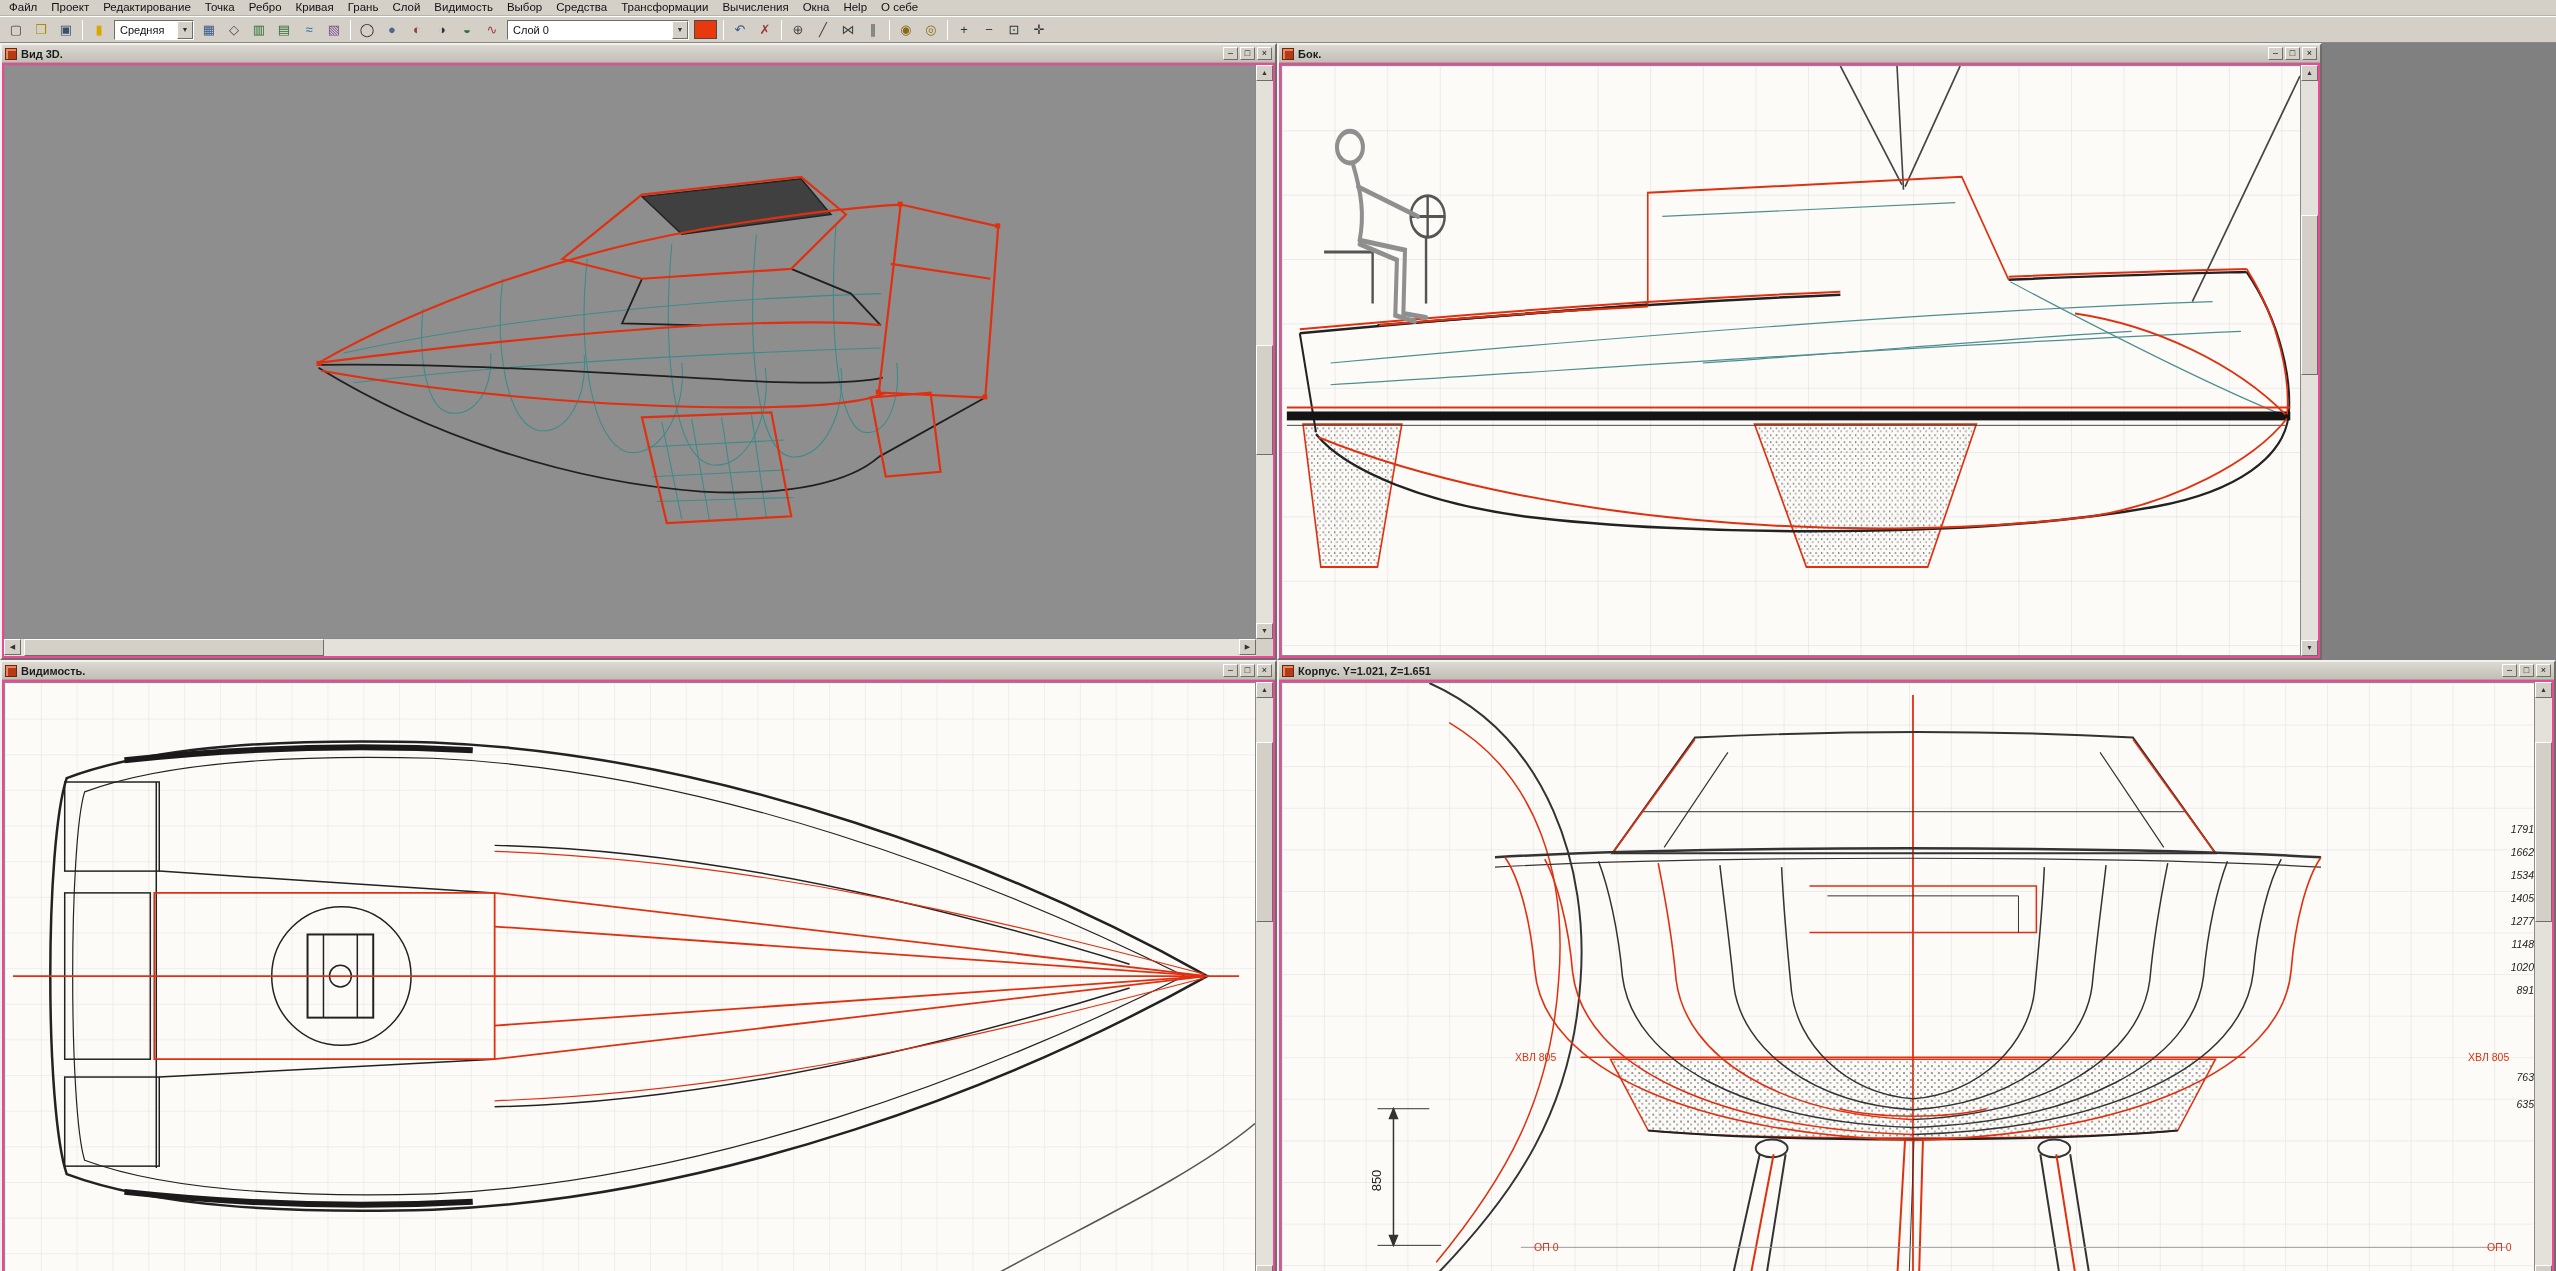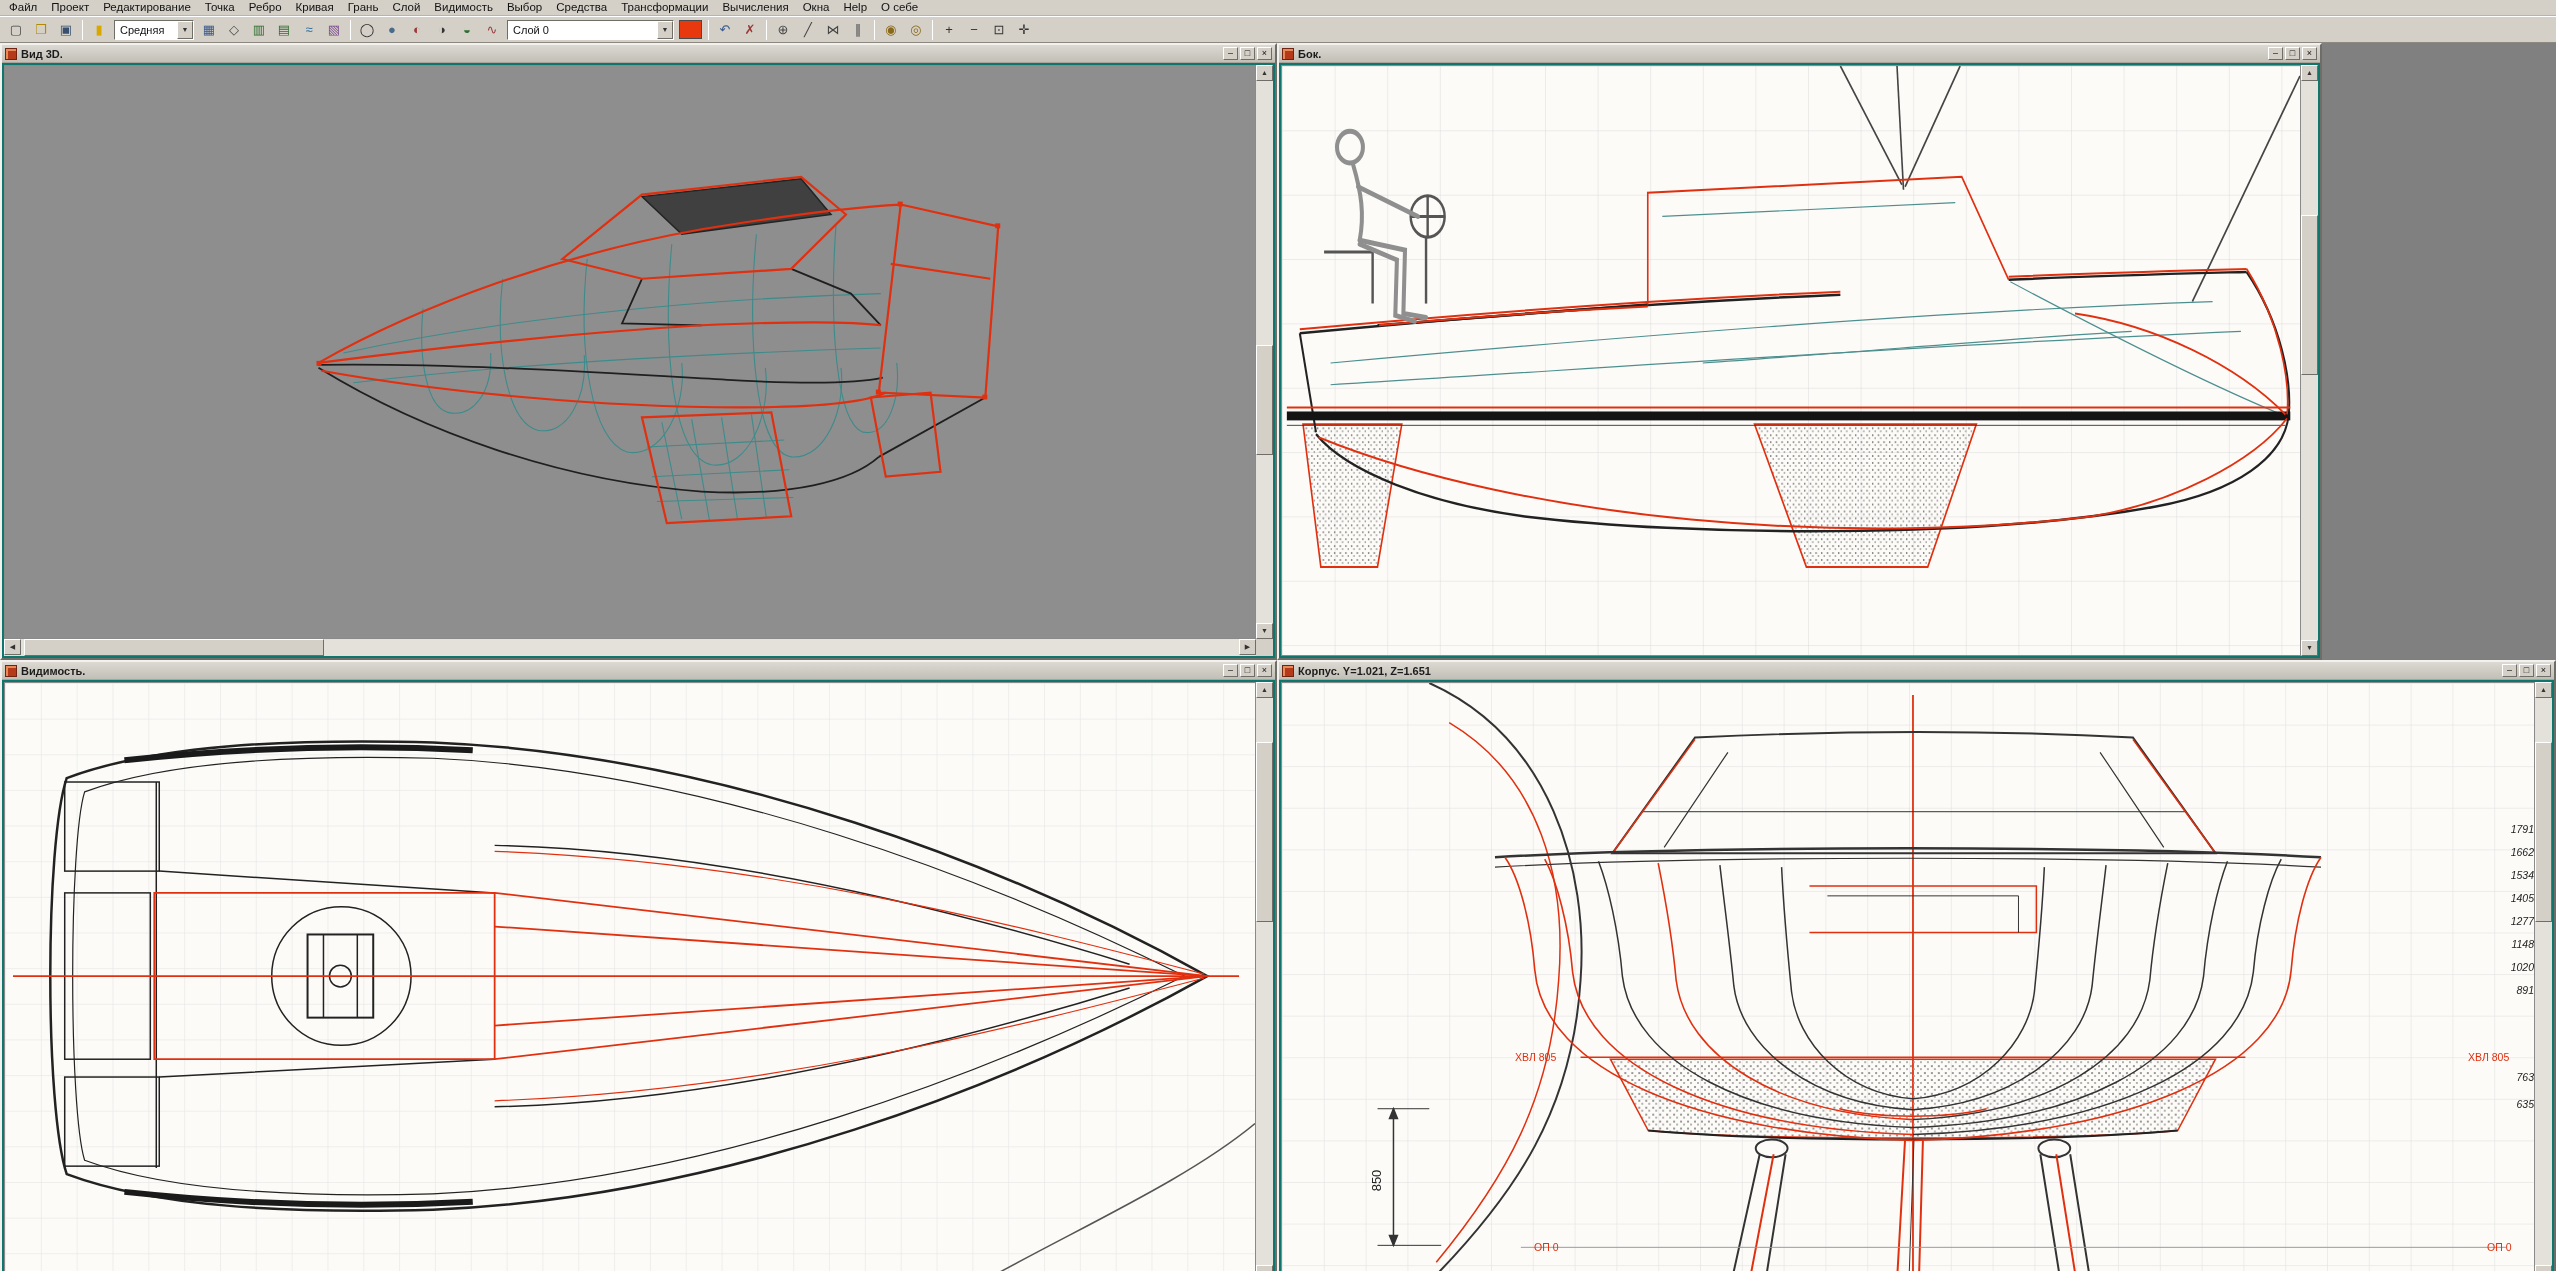--- a/index.html
+++ b/index.html
@@ -19,21 +19,21 @@
   .tbi{font-size:13px;line-height:1;}
   .tsep{width:1px;height:20px;background:#9a968e;border-right:1px solid #ffffff;margin:0 3px;flex:0 0 auto;}
   .combo{height:20px;background:#fff;border:1px solid;border-color:#6f6d68 #fff #fff #6f6d68;
          display:flex;align-items:center;font-size:11px;padding-left:5px;color:#111;margin:0 2px;}
   .combo .arrowbtn{margin-left:auto;width:16px;height:18px;background:#d4d0c8;
          border:1px solid;border-color:#fff #6f6d68 #6f6d68 #fff;
          display:flex;align-items:center;justify-content:center;font-size:7px;color:#333;}
   .swatch{width:23px;height:19px;border:1px solid #4a4a4a;margin:0 2px;}
   
   .mdi{position:absolute;left:0;top:43px;width:2556px;height:1228px;overflow:hidden;background:#808080;}
-  .win{position:absolute;background:#0f766e;border:2px solid;border-color:#f2f1ee #6f6d68 #6f6d68 #f2f1ee;}
+  .win{position:absolute;background:#ec4899;border:2px solid;border-color:#f2f1ee #6f6d68 #6f6d68 #f2f1ee;}
   .titlebar{height:18px;background:linear-gradient(#dcd9d2,#c2bfb7);display:flex;align-items:center;
             gap:4px;padding:0 3px;border-bottom:1px solid #a8a49c;}
   .ticon{width:12px;height:12px;background:#b53a1a;border:1px solid #6e2410;flex:0 0 auto;
          box-shadow:inset 2px 2px 0 #e88a5a;}
   .ttext{font-size:11px;font-weight:bold;color:#1c1c1c;white-space:nowrap;}
   .tbtns{margin-left:auto;display:flex;gap:2px;}
   .tbtn{width:15px;height:13px;background:#d4d0c8;border:1px solid;border-color:#fff #6f6d68 #6f6d68 #fff;
         font-size:9px;line-height:11px;text-align:center;color:#111;cursor:default;}
   .client{position:absolute;left:2px;top:20px;right:19px;bottom:2px;overflow:hidden;
           border:1px solid #8a8a8a;background:#fbfaf7;}
@@ -135,21 +135,21 @@
       </button>
       <button class="tb">
         <span class="tbi" style="color: rgb(51, 51, 51);">◑</span>
       </button>
       <button class="tb">
         <span class="tbi" style="color: rgb(46, 110, 46);">◒</span>
       </button>
       <button class="tb">
         <span class="tbi" style="color: rgb(154, 58, 58);">∿</span>
       </button>
-    <div class="combo" style="width:167px">
+    <div class="combo" style="width:182px">
       <span>Слой 0</span>
       <span class="arrowbtn">▼</span>
     </div>
     <div class="swatch" style="background: rgb(232, 56, 13);"></div>
     <span class="tsep"></span>
       <button class="tb">
         <span class="tbi" style="color: rgb(58, 90, 140);">↶</span>
       </button>
       <button class="tb">
         <span class="tbi" style="color: rgb(154, 58, 58);">✗</span>

